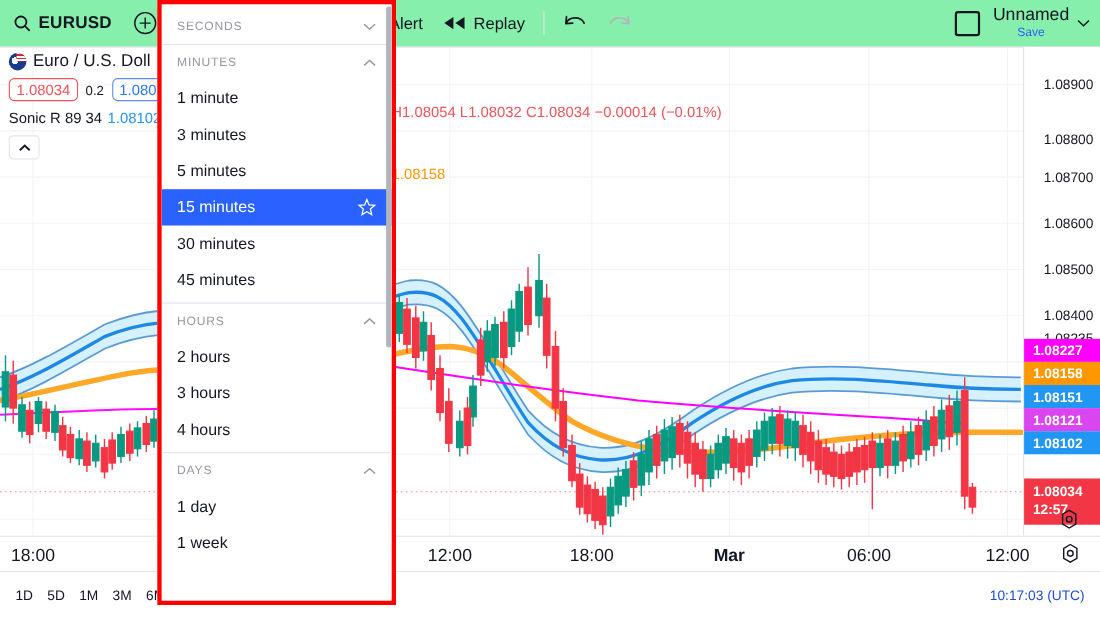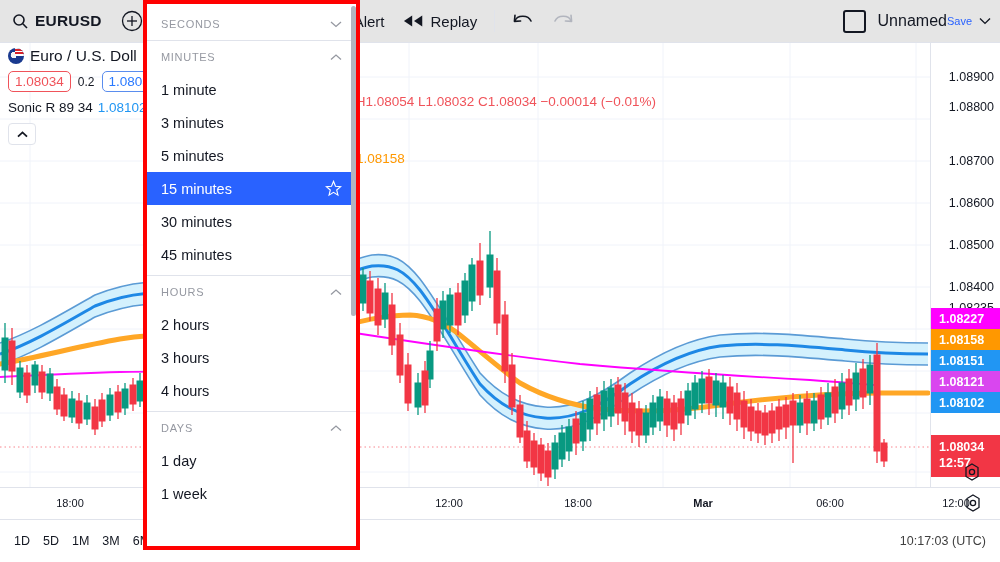--- a/index.html
+++ b/index.html
@@ -8,21 +8,21 @@
     font-family: "Liberation Sans", sans-serif;
     background: #ffffff;
     overflow: hidden;
   }
   #app { position: relative; width: 1000px; height: 562px; background:#fff; }
 
   
   .toolbar {
     position: absolute; top: 0; left: 0; width: 1000px; height: 43px;
     border-bottom: 1px solid #e0e3eb;
-    display: flex; align-items: center; background: #e5e5e5;
+    display: flex; align-items: center; background: #86efac;
   }
   .tb-symbol {
     display: flex; align-items: center; gap: 7px;
     padding: 0 10px 0 12px; height: 43px;
   }
   .tb-symbol .sym-text { font-size: 15.5px; font-weight: 600; color: #131722; letter-spacing:.2px;}
   .icon-btn { display:flex; align-items:center; justify-content:center; cursor:pointer; }
   .tb-plus { width: 28px; height:28px; margin-left:6px; }
   .tb-sep { width: 1px; height: 22px; background: #e0e3eb; margin: 0 8px; }
   .tb-interval {
@@ -30,21 +30,21 @@
     padding: 0 10px; font-size: 13px; color:#787b86;
   }
   .tb-item {
     display: flex; align-items: center; gap: 6px; height: 43px;
     padding: 0 9px; font-size: 15px; color: #131722; font-weight: 500; cursor: pointer;
   }
   .tb-right { margin-left: auto; display:flex; align-items:center; padding-right: 6px; gap: 2px;}
   .layout-box {
     width: 23px; height: 23px; border: 2px solid #131722; border-radius: 3px;
   }
-  .unnamed-wrap { display:flex; flex-direction:row; align-items:center; line-height:1.05; margin-left: 6px;}
+  .unnamed-wrap { display:flex; flex-direction:column; align-items:center; line-height:1.05; margin-left: 6px;}
   .unnamed-title { font-size: 16px; color:#131722; font-weight:500; }
   .unnamed-save { font-size: 11px; color:#2962ff; margin-top:2px; cursor:pointer;}
 
   
   .chart-wrap { position:absolute; top:43px; left:0; width:1000px; height:519px; }
   .chart-canvas { position:absolute; top:0; left:0; width:930px; height:444px; overflow:hidden; }
   .price-axis {
     position:absolute; top:0; left:930px; width:70px; height:444px;
     border-left: 1px solid #e0e3eb; background:#fff;
   }
@@ -104,30 +104,30 @@
     font-size:12.5px; color:#fff; white-space:nowrap;font-weight:bold;
   }
   .pa-chip.tall { height:42px; flex-direction:column; align-items:flex-start; justify-content:center; line-height:1.25;}
   .axis-gear {
     position:absolute; bottom:5px; right:18px; width:20px;height:20px;
     display:flex;align-items:center;justify-content:center;cursor:pointer;
   }
 
   
   .ta-label {
-    position:absolute; top:9px; font-size:11px; color:#131722;
-    transform: translateX(-50%); white-space:nowrap;margin-left:40px;
+    position:absolute; top:9px; font-size:16px; color:#131722;
+    transform: translateX(-50%); white-space:nowrap;
   }
   .ta-label.bold { font-weight:700; }
   .ta-gear { position:absolute; top:6px; right:18px; width:18px;height:18px; cursor:pointer;}
 
   
   .ranges { display:flex; align-items:center; gap:13px; padding-left:14px; font-size:12.5px; color:#131722;}
   .ranges span { cursor:pointer; }
-  .clock { margin-left:auto; padding-right:14px; font-size:12.5px; color:#404040; }
+  .clock { margin-left:auto; padding-right:14px; font-size:12.5px; color:#1d4ed8; }
 
   
   .dropdown {
     position:absolute; top:0px; left:143px; width:217px; height:550px;
     background:#fff; border:4px solid #ff0000; z-index:40; overflow:hidden;
   }
   .dd-inner { position:absolute; inset:0; background:#fff; }
   .dd-group-head {
     display:flex; align-items:center; justify-content:space-between;
     padding:0 14px 0 14px; height:32px;
@@ -550,21 +550,21 @@
           </span>
         </div>
       </div>
 
       <div class="ohlc">48 H1.08054 L1.08032 C1.08034 −0.00014 (−0.01%)</div>
       <div class="ma-tag">1.08158</div>
     </div>
 
     <div class="price-axis">
       <div class="pa-label" style="top:34px">1.08900</div>
-      <div class="pa-label" style="top:64px">1.08800</div>
+      <div class="pa-label" style="top:84px">1.08800</div>
       <div class="pa-label" style="top:118px">1.08700</div>
       <div class="pa-label" style="top:160px">1.08600</div>
       <div class="pa-label" style="top:202px">1.08500</div>
       <div class="pa-label" style="top:244px">1.08400</div>
       <div class="pa-label" style="top:265px">1.08235</div>
       <div class="pa-label" style="top:429px">1.07900</div>
 
       <div class="pa-chip" style="top:265px;background:#ff00ff">1.08227</div>
       <div class="pa-chip" style="top:286px;background:#ff9800">1.08158</div>
       <div class="pa-chip" style="top:307px;background:#2196f3">1.08151</div>

